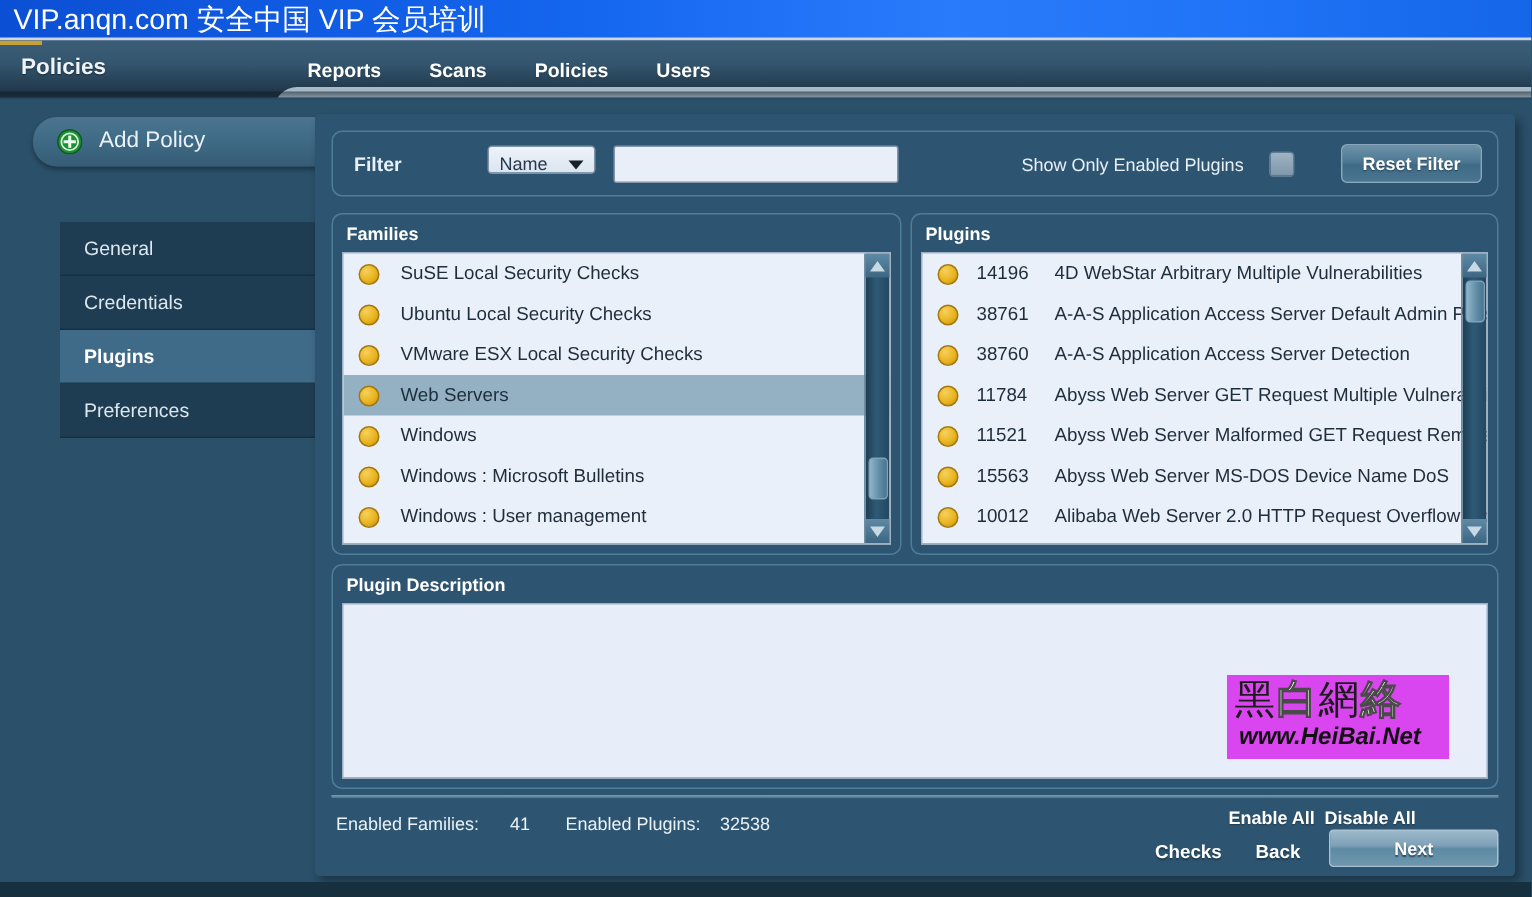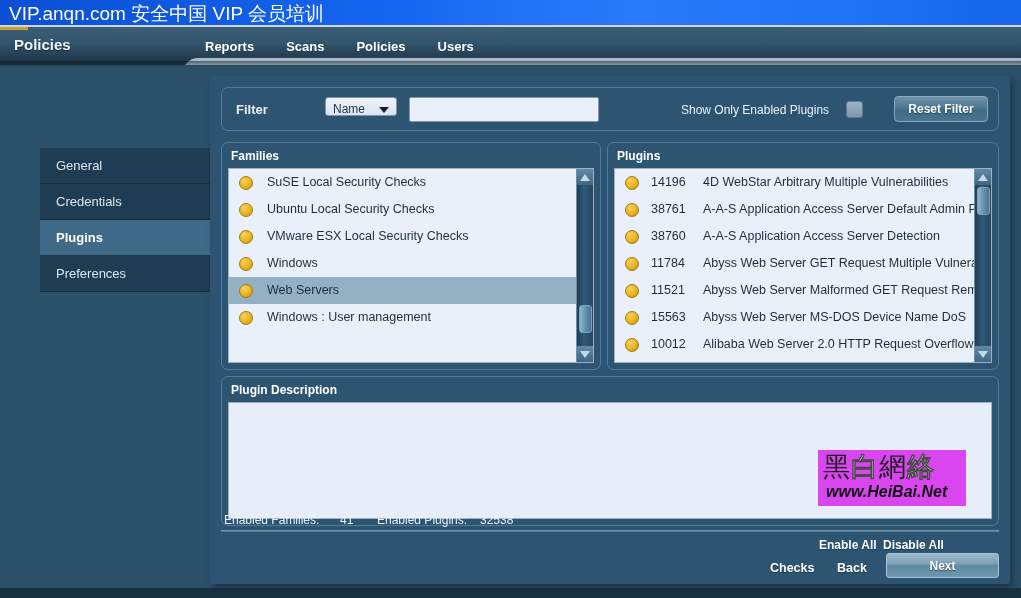--- a/index.html
+++ b/index.html
@@ -211,21 +211,21 @@
   .desc-card { left: 11px; top: 300px; width: 778px; height: 150px; }
   .desc-box {
     position: absolute; left: 6px; top: 25px; right: 6px; bottom: 6px;
     background: #e8eef9; border: 1px solid #9fb0c2;
   }
   .footer-div {
     position: absolute; left: 11px; top: 454px; width: 778px; height: 2px;
     background: linear-gradient(to bottom, #7d9db2, #4b7590);
   }
   .stat {
-    position: absolute; top: 437px; font-size: 12px; color: #eaf1f7;
+    position: absolute; top: 466px; font-size: 12px; color: #eaf1f7;
     white-space: nowrap;
   }
   .stat.ef { left: 14px; }
   .stat.efv { left: 130px; }
   .stat.ep { left: 167px; }
   .stat.epv { left: 270px; }
   .link {
     position: absolute; top: 462px; font-size: 12px; font-weight: bold;
     color: #ffffff; cursor: pointer; white-space: nowrap;
     text-shadow: 0 1px 1px rgba(20,40,55,.6);
@@ -290,20 +290,29 @@
     <div class="nav-pill"></div>
   </div>
   <div class="nav-items">
     <div class="nav-item">Reports</div>
     <div class="nav-item">Scans</div>
     <div class="nav-item">Policies</div>
     <div class="nav-item">Users</div>
   </div>
   <div class="navbar-shadow"></div>
 
+  <div class="addpolicy">
+    <svg class="plus" viewBox="0 0 17 17">
+      <circle cx="8.5" cy="8.5" r="8" fill="#1f8f37" stroke="#0d5c20" stroke-width="1"></circle>
+      <circle cx="8.5" cy="8.5" r="5.6" fill="none" stroke="#d6f2da" stroke-width="1.2"></circle>
+      <rect x="7.5" y="4.4" width="2" height="8.2" fill="#eafbec"></rect>
+      <rect x="4.4" y="7.5" width="8.2" height="2" fill="#eafbec"></rect>
+    </svg>
+    <div class="lbl">Add Policy</div>
+  </div>
 
   <div class="side-menu">
     <div class="side-item">General</div>
     <div class="side-item">Credentials</div>
     <div class="side-item sel">Plugins</div>
     <div class="side-item">Preferences</div>
   </div>
 
   <div class="main">
 
@@ -327,27 +336,31 @@
           <div class="nm">SuSE Local Security Checks</div>
         </div>
         <div class="row">
           <div class="dot"></div>
           <div class="nm">Ubuntu Local Security Checks</div>
         </div>
         <div class="row">
           <div class="dot"></div>
           <div class="nm">VMware ESX Local Security Checks</div>
         </div>
+        <div class="row sel">
+          <div class="dot"></div>
+          <div class="nm">Web Servers</div>
+        </div>
         <div class="row">
           <div class="dot"></div>
           <div class="nm">Windows</div>
         </div>
-        <div class="row sel">
-          <div class="dot"></div>
-          <div class="nm">Web Servers</div>
+        <div class="row">
+          <div class="dot"></div>
+          <div class="nm">Windows : Microsoft Bulletins</div>
         </div>
         <div class="row">
           <div class="dot"></div>
           <div class="nm">Windows : User management</div>
         </div>
         <div class="sbar">
           <div class="sb-arrow up">
               <i></i>
             </div>
           <div class="sb-thumb" style="top:136px;"></div>

